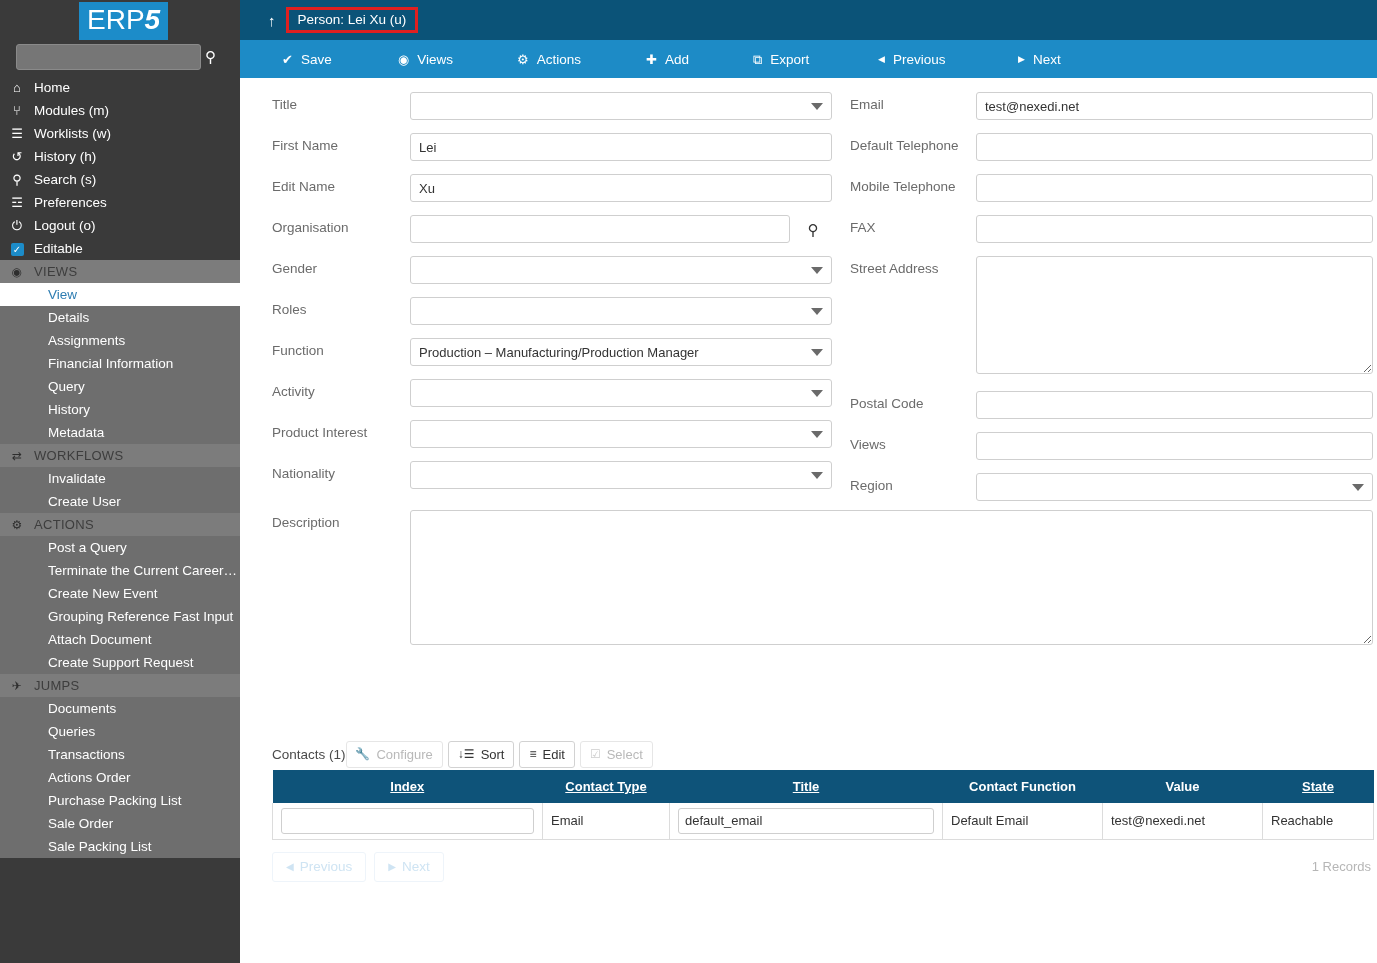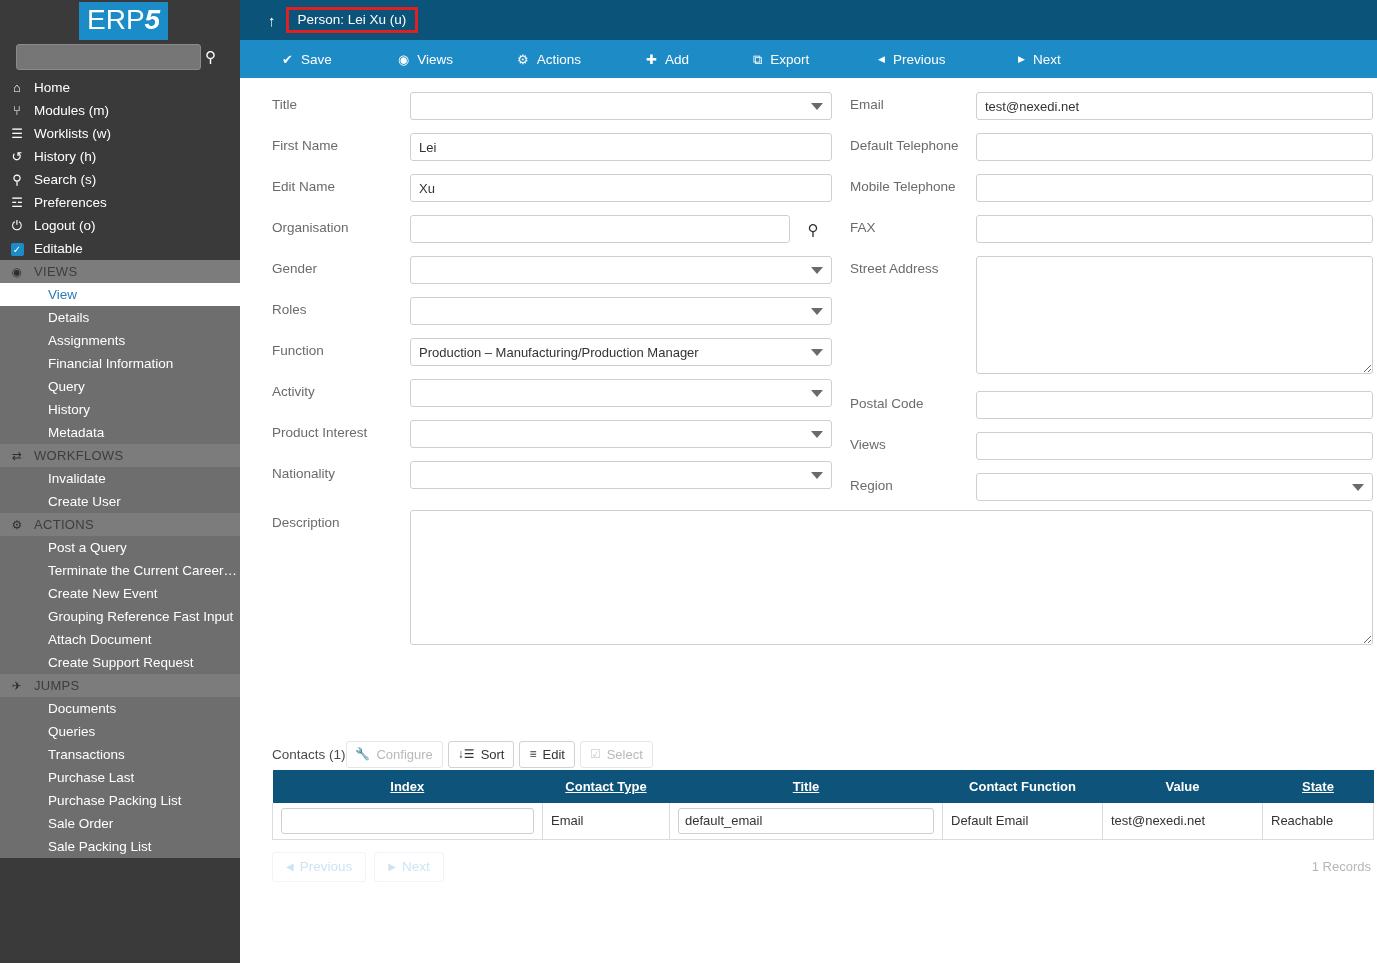--- a/index.html
+++ b/index.html
@@ -419,21 +419,21 @@
       <div class="sub-item">
         <span>Documents</span>
       </div>
       <div class="sub-item">
         <span>Queries</span>
       </div>
       <div class="sub-item">
         <span>Transactions</span>
       </div>
       <div class="sub-item">
-        <span>Purchase Last</span>
+        <span>Actions Order</span>
       </div>
       <div class="sub-item">
         <span>Purchase Packing List</span>
       </div>
       <div class="sub-item">
         <span>Sale Order</span>
       </div>
       <div class="sub-item">
         <span>Sale Packing List</span>
       </div>

